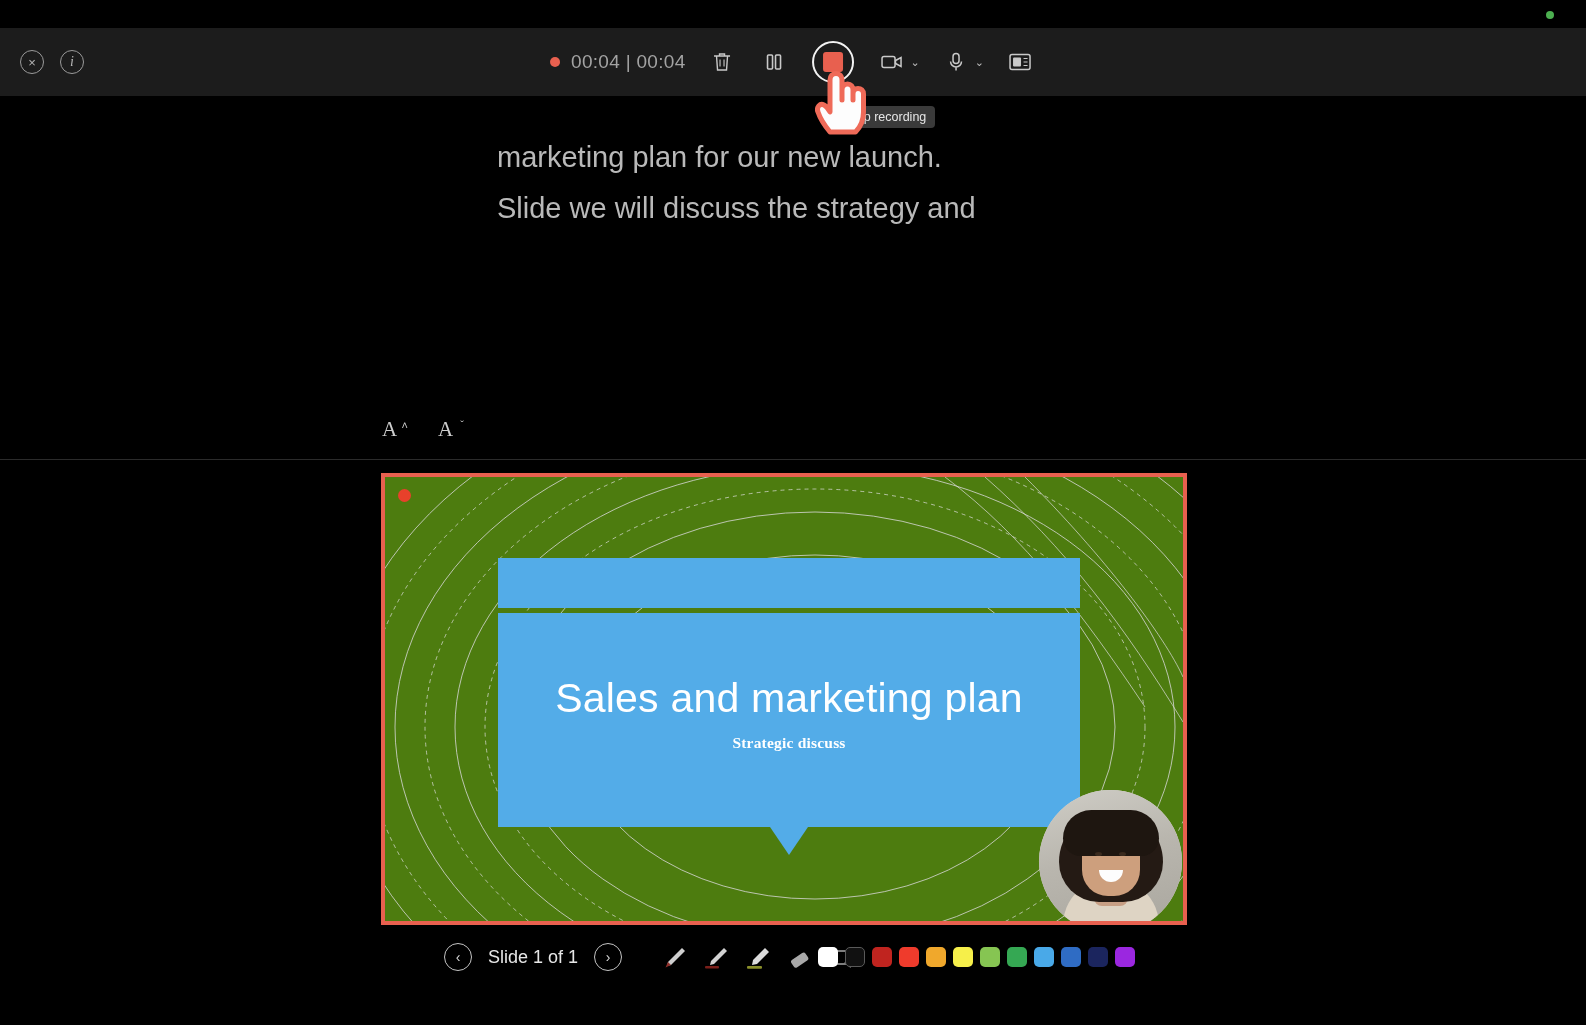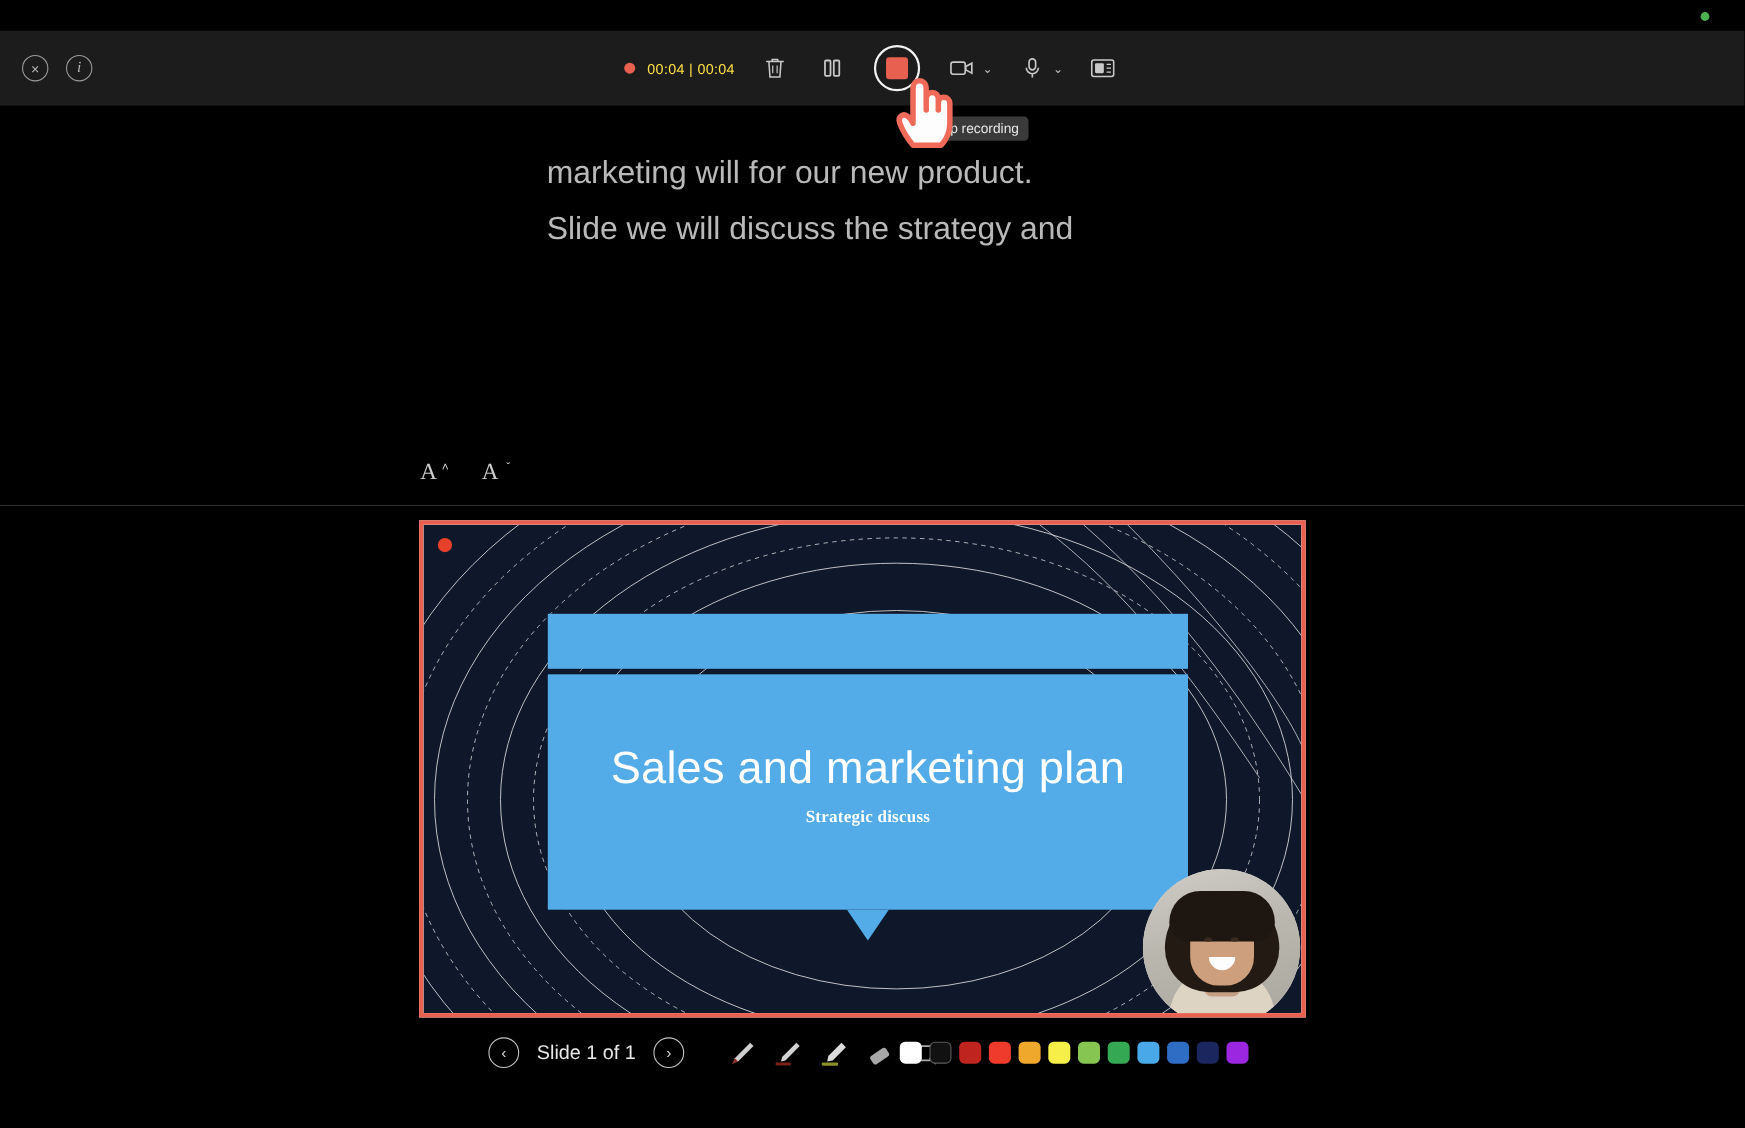--- a/index.html
+++ b/index.html
@@ -32,21 +32,21 @@
     color:#b5b5b5; font-size:13px; line-height:1;
   }
   .circ-icon.info { font-family:"Liberation Serif", serif; font-style:italic; font-size:14px; }
 
   .tb-center {
     position:absolute; left:50%; top:0; transform:translateX(-50%);
     height:68px; display:flex; align-items:center; gap:20px;
   }
   .rec-status { display:flex; align-items:center; gap:11px; }
   .rec-dot { width:10px; height:10px; border-radius:50%; background:#e8604f; }
-  .rec-time { color:#fde047; font-size:13px; letter-spacing:.3px; }
+  .rec-time { color:#a3a3a3; font-size:19px; letter-spacing:.3px; }
 
   .tb-btn {
     width:32px; height:32px;
     display:flex; align-items:center; justify-content:center;
     color:#cfcfcf;
   }
   .tb-btn svg { display:block; }
 
   .stop-wrap {
     position:relative; width:42px; height:42px;
@@ -87,21 +87,21 @@
 
   .divider { position:absolute; left:0; top:459px; width:1586px; height:1px; background:#2b2b2b; }
 
   
   .slide-frame {
     position:absolute; left:381px; top:473px;
     width:806px; height:452px;
     border:4px solid #e8604f;
     background:#fff; overflow:hidden;
   }
-  .slide-inner { position:absolute; inset:0; background:#0f172a; overflow:hidden; }
+  .slide-inner { position:absolute; inset:0; background:#4d7c0f; overflow:hidden; }
   .slide-dot {
     position:absolute; left:13px; top:12px;
     width:13px; height:13px; border-radius:50%; background:#e8412b; z-index:5;
   }
   .arcs { position:absolute; inset:0; }
 
   .bubble-top {
     position:absolute; left:113px; top:81px;
     width:582px; height:50px; background:#53ace8;
   }
@@ -275,21 +275,21 @@
     <div class="tooltip">Stop recording</div>
   </div>
 
   <div class="cursor">
     <svg width="84" height="84" viewBox="0 0 84 84" fill="none">
       <path d="M30 70c-5-6-10-14-12-20-2-5 2-9 6-7 3 1.5 5 5 6 7V18c0-4 2.5-6.5 6-6.5s6 2.5 6 6.5v20V28c0-3.5 2-6 5.5-6s5.5 2.5 5.5 6v10V32c0-3.5 2-5.5 5-5.5s5.5 2 5.5 5.5v8c0 0 0 6 0 10 0 9-4 16-8 20z" fill="#fdfdfd" stroke="#ef6a58" stroke-width="5" stroke-linejoin="round"></path>
     </svg>
   </div>
 
   <div class="prompter">
-    <p>marketing will for our new product.</p>
+    <p>marketing plan for our new launch.</p>
     <p>Slide we will discuss the strategy and</p>
   </div>
 
   <div class="fontsize-row">
     <div class="fs-btn">
       <span class="lt">A</span>
       <span class="car">˄</span>
     </div>
     <div class="fs-btn">
       <span class="lt">A</span>

